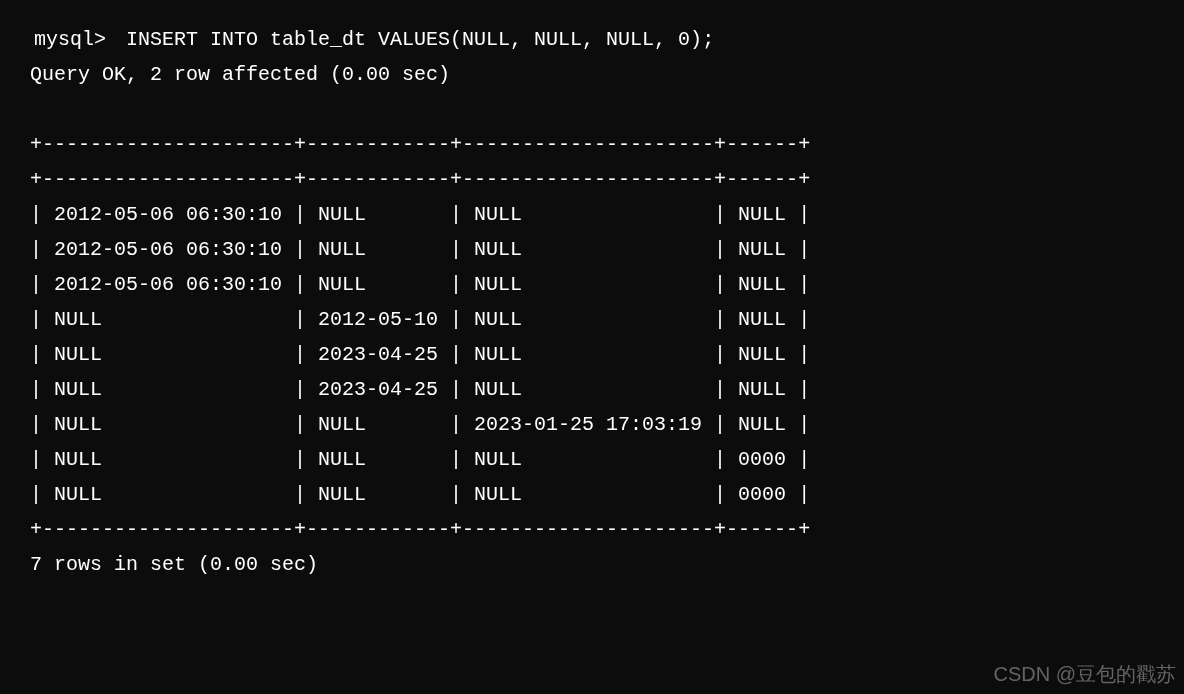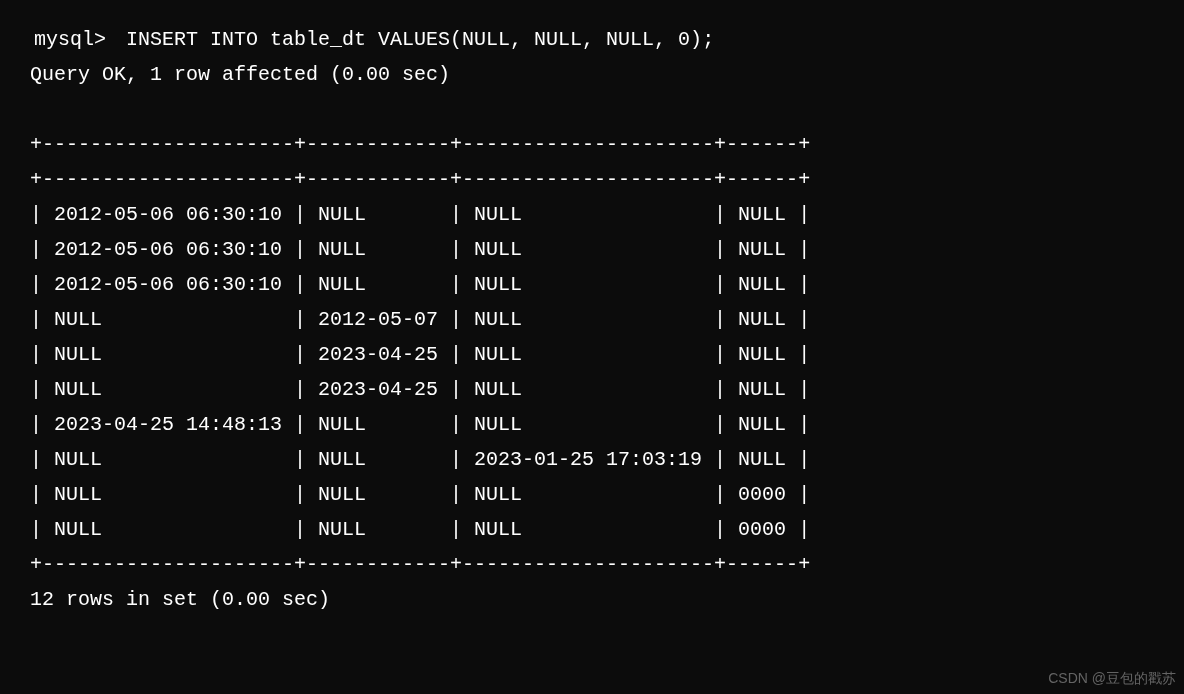--- a/index.html
+++ b/index.html
@@ -21,41 +21,40 @@
       font-weight: 500;
     }
     .line {
       white-space: pre;
     }
     .watermark {
       position: absolute;
       bottom: 8px;
       right: 12px;
       color: #888888;
-      font-size: 14px;
+      font-size: 20px;
       font-family: sans-serif;
       opacity: 0.7;
     }
   </style>
 </head>
 <body>
 
 <div>
   <div class="line"><span>mysql&gt;</span> <span>INSERT INTO table_dt VALUES(NULL, NULL, NULL, 0);</span></div>
-  <div class="line">Query OK, 1 row affected (0.00 sec)</div>
+  <div class="line">Query OK, 2 row affected (0.00 sec)</div>
   <div class="line">&nbsp;</div>
   <div class="line">+---------------------+------------+---------------------+------+</div>
   <div class="line">+---------------------+------------+---------------------+------+</div>
   <div class="line">| 2012-05-06 06:30:10 | NULL       | NULL                | NULL |</div>
   <div class="line">| 2012-05-06 06:30:10 | NULL       | NULL                | NULL |</div>
   <div class="line">| 2012-05-06 06:30:10 | NULL       | NULL                | NULL |</div>
-  <div class="line">| NULL                | 2012-05-07 | NULL                | NULL |</div>
+  <div class="line">| NULL                | 2012-05-10 | NULL                | NULL |</div>
   <div class="line">| NULL                | 2023-04-25 | NULL                | NULL |</div>
   <div class="line">| NULL                | 2023-04-25 | NULL                | NULL |</div>
-  <div class="line">| 2023-04-25 14:48:13 | NULL       | NULL                | NULL |</div>
   <div class="line">| NULL                | NULL       | 2023-01-25 17:03:19 | NULL |</div>
   <div class="line">| NULL                | NULL       | NULL                | 0000 |</div>
   <div class="line">| NULL                | NULL       | NULL                | 0000 |</div>
   <div class="line">+---------------------+------------+---------------------+------+</div>
-  <div class="line">12 rows in set (0.00 sec)</div>
+  <div class="line">7 rows in set (0.00 sec)</div>
 </div>
 
 <div class="watermark">CSDN @豆包的戳苏</div>
 
 </body></html>

